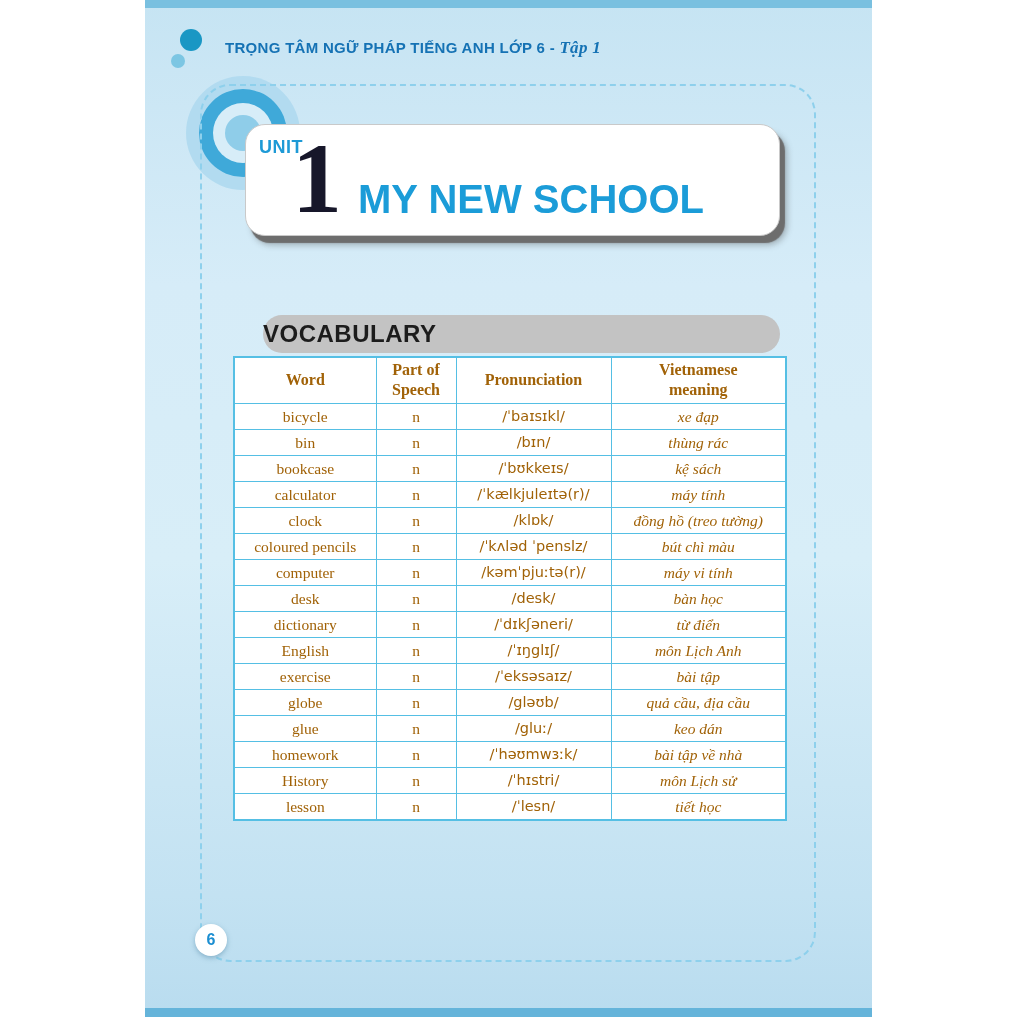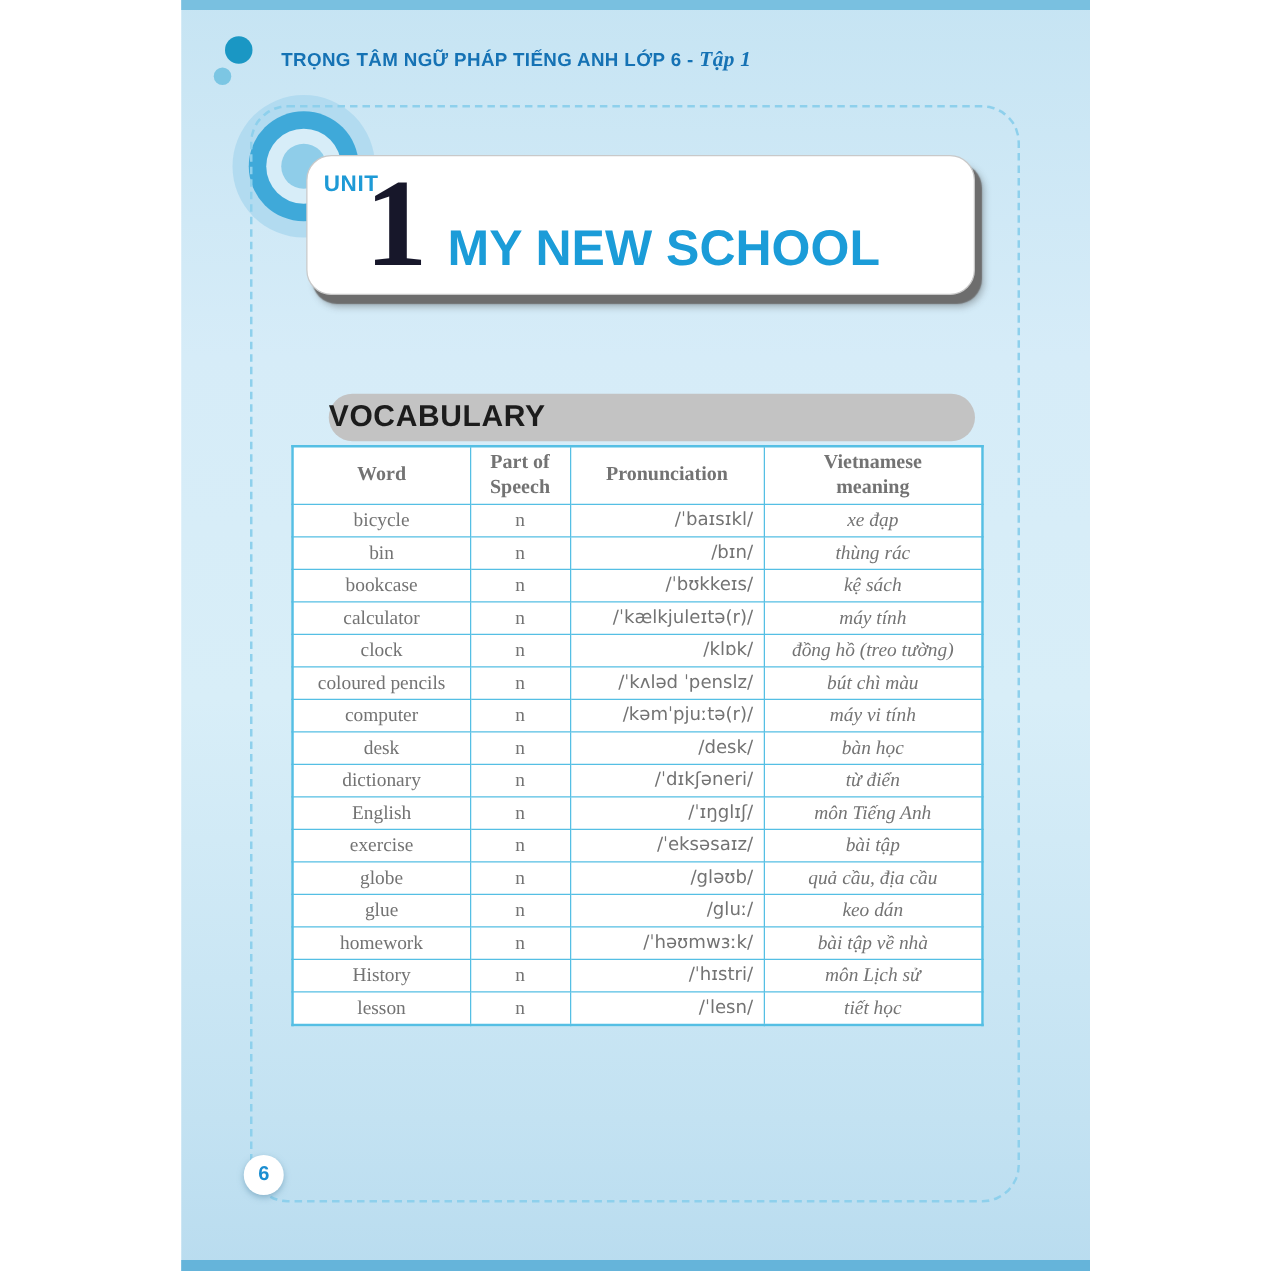--- a/index.html
+++ b/index.html
@@ -65,36 +65,36 @@
     background:#c3c3c3; border-radius:19px;
     display:flex; align-items:center; z-index:2;margin-top:24px;
   }
   .vocab-bar-text {
     font-size:24px; font-weight:bold; color:#1c1c1c; letter-spacing:0.5px;
   }
 
   table.vocab-table {
     position:absolute; left:88px; top:356px; width:552px;
     border-collapse:collapse; background:#ffffff;
-    font-family:"Liberation Serif", serif; color:#737373;
+    font-family:"Liberation Serif", serif; color:#a16207;
     table-layout:fixed; z-index:2;
     border:2px solid #55bfe4;
   }
   .vocab-table th, .vocab-table td { border:1px solid #55bfe4; }
   .vocab-table th {
     font-size:16px; font-weight:bold; text-align:center;
     white-space:pre-line; height:46px; padding:2px 2px; line-height:1.25;
   }
   .vocab-table td {
     font-size:15.5px; height:24px; line-height:25px; padding:0 8px;
     overflow:hidden; white-space:nowrap;
   }
   .vocab-table td.col0 { text-align:center; }
   .vocab-table td.col1 { text-align:center; }
-  .vocab-table td.col2 { text-align:right; font-family:"DejaVu Sans", sans-serif; font-size:14.5px; }
+  .vocab-table td.col2 { text-align:center; font-family:"DejaVu Sans", sans-serif; font-size:14.5px; }
   .vocab-table td.col3 { text-align:center; font-style:italic; }
 
   .page-num {
     position:absolute; left:50px; top:924px; width:32px; height:32px;
     background:#ffffff; border-radius:50%;
     box-shadow:0 2px 5px rgba(90,140,170,0.55);
     display:flex; align-items:center; justify-content:center;
     color:#1b8ed1; font-weight:bold; font-size:16px; z-index:2;
   }
 </style>
@@ -198,21 +198,21 @@
           <tr>
             <td class="col0">dictionary</td>
             <td class="col1">n</td>
             <td class="col2">/ˈdɪkʃəneri/</td>
             <td class="col3">từ điển</td>
           </tr>
           <tr>
             <td class="col0">English</td>
             <td class="col1">n</td>
             <td class="col2">/ˈɪŋglɪʃ/</td>
-            <td class="col3">môn Tiếng Anh</td>
+            <td class="col3">môn Lịch Anh</td>
           </tr>
           <tr>
             <td class="col0">exercise</td>
             <td class="col1">n</td>
             <td class="col2">/ˈeksəsaɪz/</td>
             <td class="col3">bài tập</td>
           </tr>
           <tr>
             <td class="col0">globe</td>
             <td class="col1">n</td>

